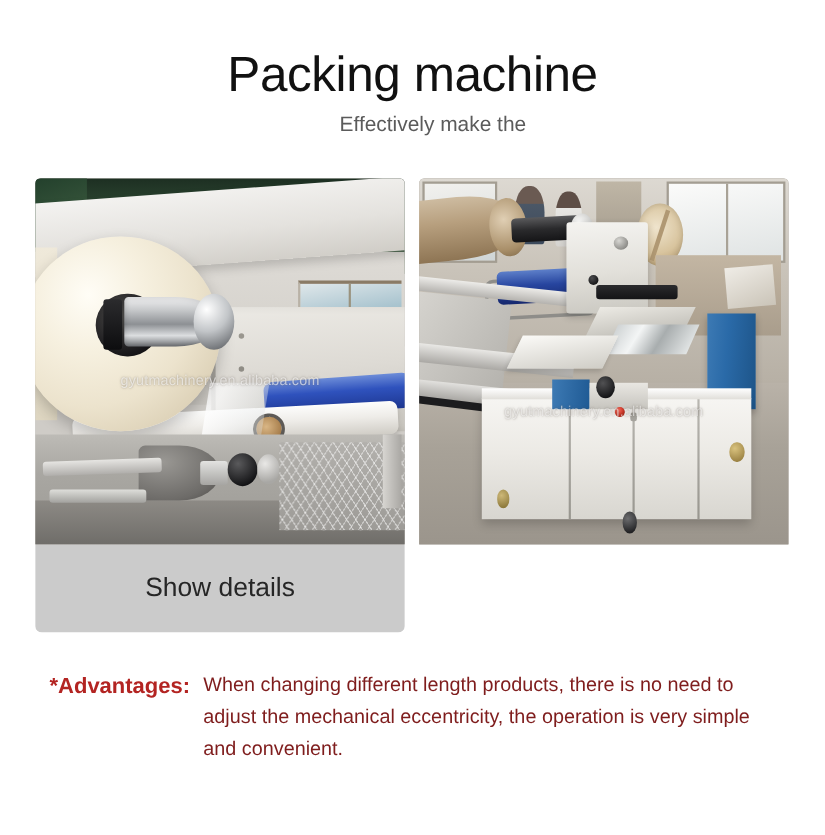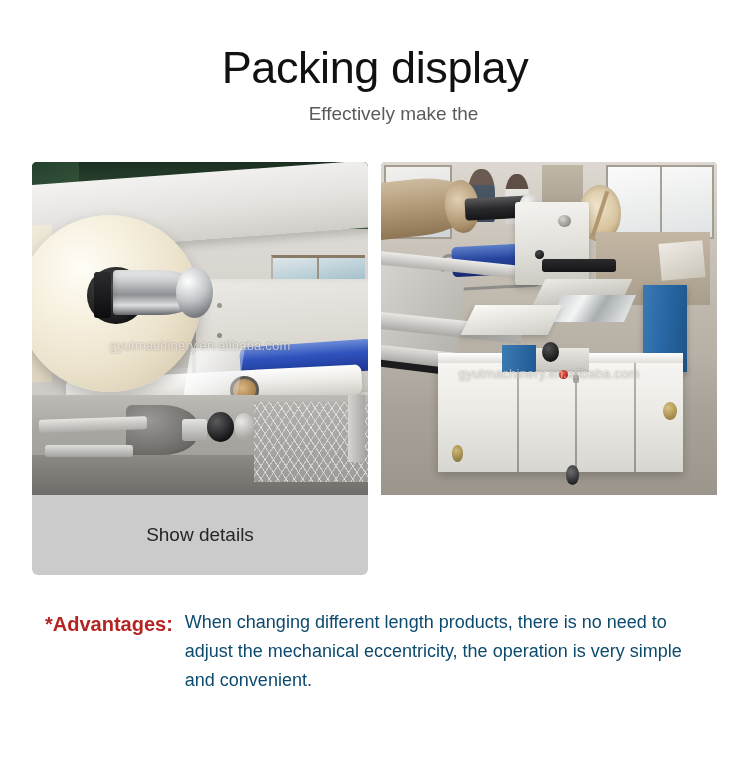--- a/index.html
+++ b/index.html
@@ -55,21 +55,21 @@
     width: 336px;
     height: 333px;
     overflow: hidden;
     background: #b8b5b2;
   }
   .caption {
     height: 80px;
     display: flex;
     align-items: center;
     justify-content: center;
-    font-size: 19px;
+    font-size: 24px;
     color: #262626;
     border-radius: 0 0 6px 6px;
   }
   .caption-gray { background: #cbcbcb; }
   .caption-peach { background: #ecc8ab; height: 84px; }
 
   .watermark {
     position: absolute;
     left: 0; right: 0;
     text-align: center;
@@ -524,31 +524,31 @@
     font-size:20px;
     font-weight:700;
     color:#b32422;
     white-space:nowrap;
     line-height:1.62;
     padding-right:12px;
   }
   .adv-text {
     flex:1 1 auto;
     font-size:18px;
-    color:#0c4a6e;
+    color:#7f1d1d;
     line-height:1.62;
   }
 </style>
 </head>
 <body>
 
 <div class="page">
 
   <div class="header">
-    <div class="title">Packing display</div>
+    <div class="title">Packing machine</div>
     <div class="subtitle">Effectively make the</div>
   </div>
 
   <div class="gallery">
 
     <div class="card">
       <div class="photo">
         <div class="lp">
           <div class="lp-wallTop"></div>
           <div class="lp-wallGreenL"></div>

